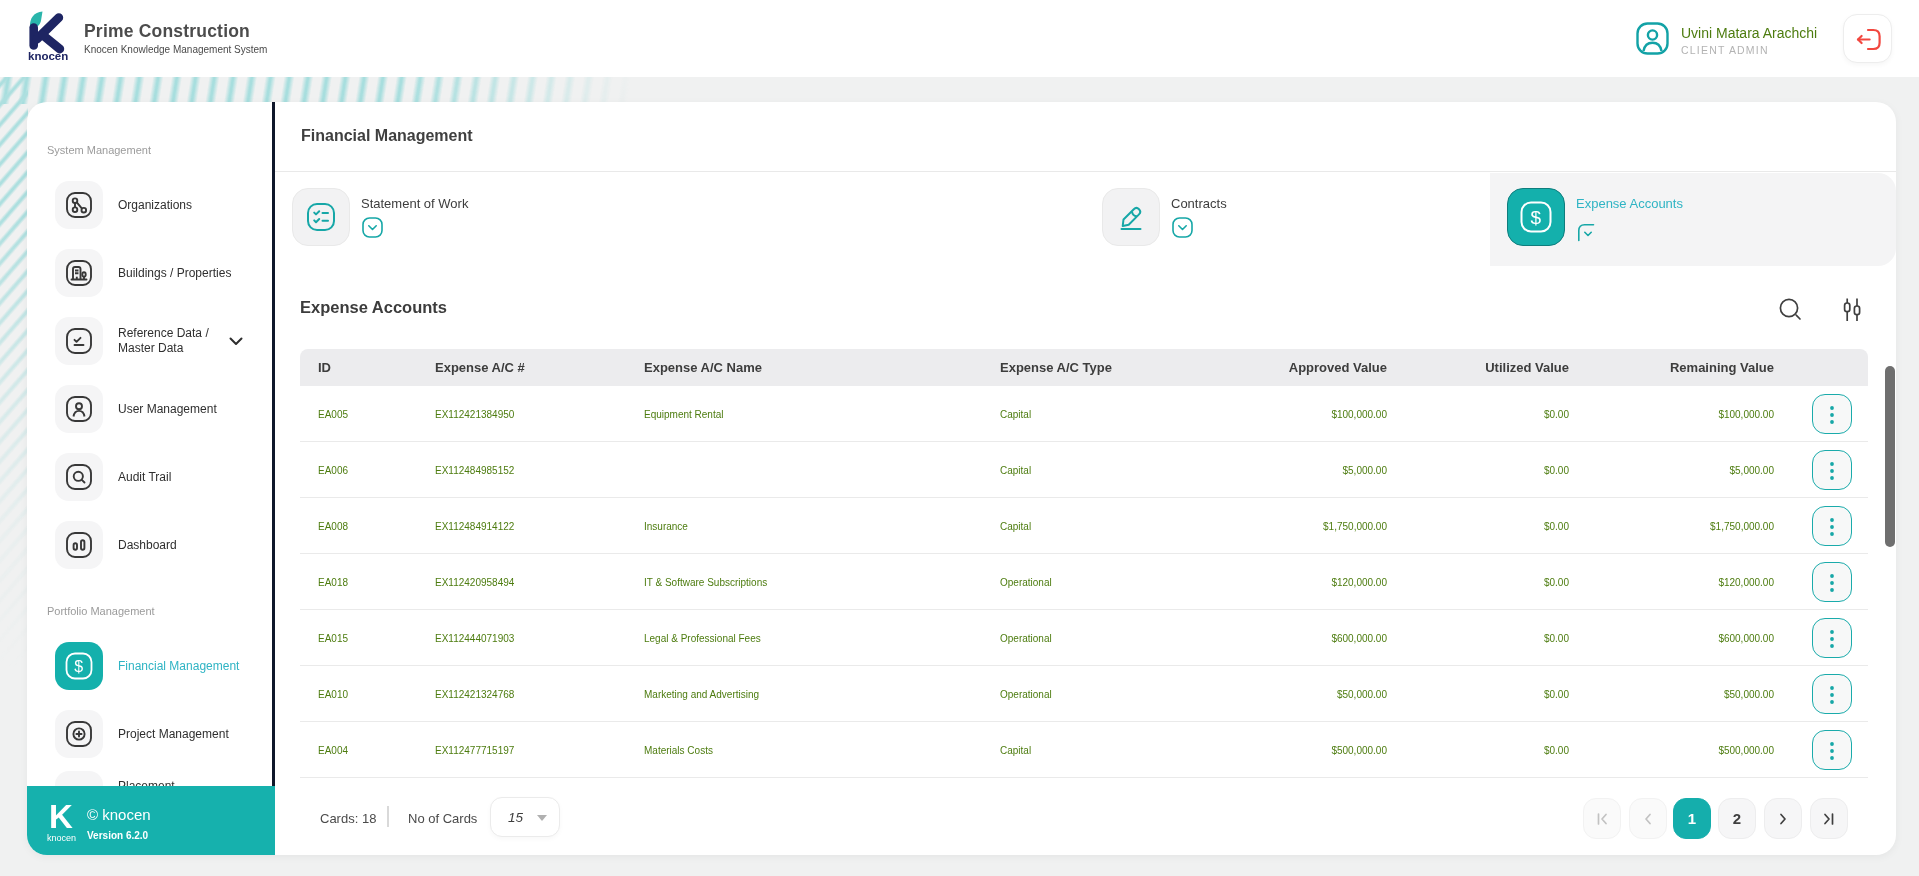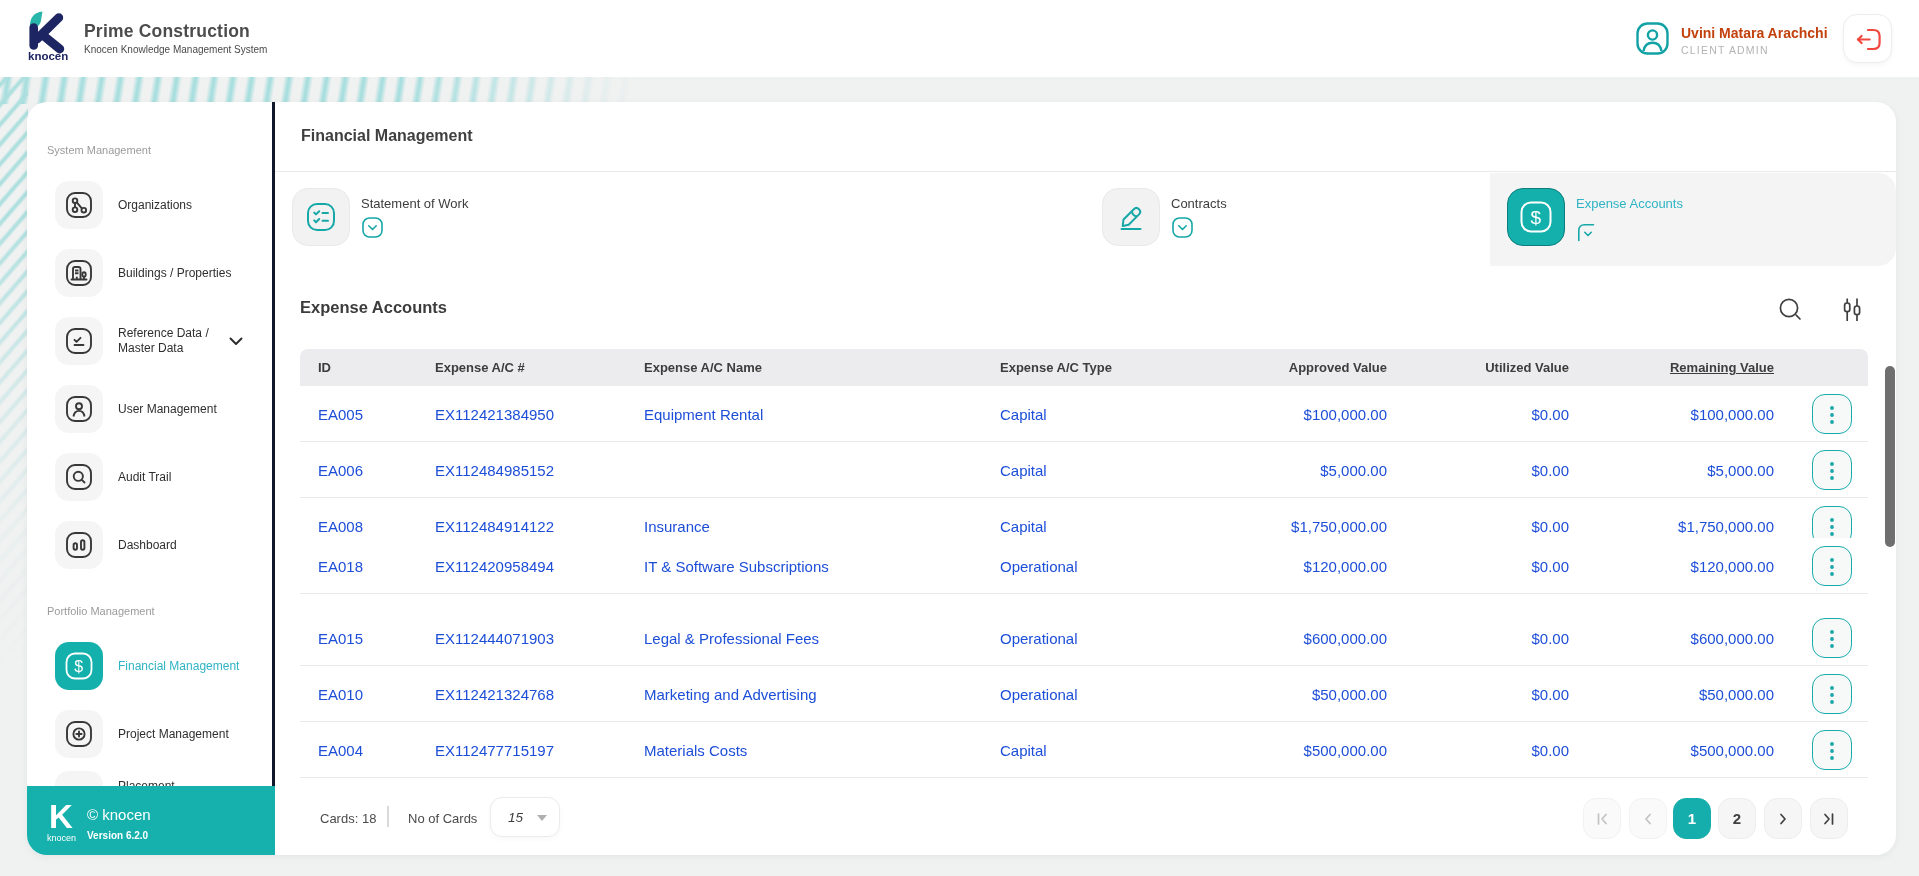--- a/index.html
+++ b/index.html
@@ -5,21 +5,21 @@
   * { margin:0; padding:0; box-sizing:border-box; }
   html,body { width:1919px; height:876px; overflow:hidden; }
   body { font-family:"Liberation Sans", sans-serif; background:#f0f1f1; position:relative; }
 
   
   #header { position:absolute; left:0; top:0; width:1919px; height:77px; background:#ffffff; }
   #logo { position:absolute; left:28px; top:8px; width:60px; height:58px; }
   #brand-title { position:absolute; left:84px; top:21px; font-size:17.5px; font-weight:bold; color:#4c4c4c; letter-spacing:0.2px; }
   #brand-sub { position:absolute; left:84px; top:44px; font-size:10px; color:#4a4a4a; }
   #user-icon { position:absolute; left:1636px; top:22px; }
-  #user-name { position:absolute; left:1681px; top:25px; font-size:14px; font-weight:bold; color:#c2410c; }
+  #user-name { position:absolute; left:1681px; top:25px; font-size:14px; font-weight:normal; color:#4d7c0f; }
   #user-role { position:absolute; left:1681px; top:44px; font-size:10.5px; color:#b3b3b3; letter-spacing:1.2px; }
   #logout-btn { position:absolute; left:1843px; top:14px; width:49px; height:49px; border:1px solid #ededed; border-radius:14px; background:#fff; box-shadow:0 2px 5px rgba(0,0,0,0.04); }
   #logout-btn svg { position:absolute; left:11px; top:11px; }
 
   
   #stripes-top { position:absolute; left:0; top:77px; width:1919px; height:27px;
     background:repeating-linear-gradient(99deg, rgba(168,222,222,0) 0px, rgba(168,222,222,0) 3px, #a8dede 7.5px, #a8dede 9px, rgba(168,222,222,0) 13.5px, rgba(168,222,222,0) 18.5px);
     -webkit-mask-image:linear-gradient(to right,#000 0%,#000 21%,rgba(0,0,0,0.55) 27%,rgba(0,0,0,0) 33%);
             mask-image:linear-gradient(to right,#000 0%,#000 21%,rgba(0,0,0,0.55) 27%,rgba(0,0,0,0) 33%);
   }
@@ -59,21 +59,21 @@
 
   
   #ea-title { position:absolute; left:25px; top:196px; font-size:16.5px; font-weight:bold; color:#3c3c3c; }
   #search-ic { position:absolute; left:1503px; top:195px; }
   #filter-ic { position:absolute; left:1565px; top:194px; }
 
   
   #thead { position:absolute; left:25px; top:247px; width:1568px; height:37px; background:#ececee; border-radius:8px 8px 0 0; }
   #thead .th { position:absolute; top:0; height:37px; display:flex; align-items:center; font-size:13px; font-weight:bold; color:#3d3d3d; }
   .row { position:absolute; left:25px; width:1568px; height:56px; border-bottom:1px solid #eaeaea; background:#fff; }
-  .row .td { position:absolute; top:0; height:56px; display:flex; align-items:center; font-size:15px; color:#1d4ed8; }
+  .row .td { position:absolute; top:0; height:56px; display:flex; align-items:center; font-size:10px; color:#4d7c0f; }
   .c1 { left:18px; }  .c2 { left:135px; } .c3 { left:344px; } .c4 { left:700px; }
   .c5 { right:481px; justify-content:flex-end; } .c6 { right:299px; justify-content:flex-end; } .c7 { right:94px; justify-content:flex-end; }
   .dots-btn { position:absolute; left:1512px; top:8px; width:40px; height:40px; border:1.5px solid #1aabab; border-radius:13px; background:#f7f8f8; }
   .dots-btn svg { position:absolute; left:16px; top:9px; }
 
   
   #sbar { position:absolute; left:1858px; top:264px; width:10px; height:181px; background:#6f6f6f; border-radius:5px; }
 
   
   #foot { position:absolute; left:0; top:675px; width:1621px; height:78px; }
@@ -300,21 +300,21 @@
         <path d="M17 18.6 V25" stroke="#3f3f3f" stroke-width="1.7"></path>
       </svg>
 
       <div id="thead">
         <div class="th" style="left:18px;">ID</div>
         <div class="th" style="left:135px;">Expense A/C #</div>
         <div class="th" style="left:344px;">Expense A/C Name</div>
         <div class="th" style="left:700px;">Expense A/C Type</div>
         <div class="th" style="right:481px;">Approved Value</div>
         <div class="th" style="right:299px;">Utilized Value</div>
-        <div class="th" style="right:94px;text-decoration:underline;">Remaining Value</div>
+        <div class="th" style="right:94px;">Remaining Value</div>
       </div>
 
       <div id="tbody">
 <div class="row" style="top:284px;">
     <div class="td c1">EA005</div>
           <div class="td c2">EX112421384950</div>
           <div class="td c3">Equipment Rental</div>
           <div class="td c4">Capital</div>
     <div class="td c5">$100,000.00</div>
           <div class="td c6">$0.00</div>
@@ -351,21 +351,21 @@
           <div class="td c6">$0.00</div>
           <div class="td c7">$1,750,000.00</div>
     <div class="dots-btn">
             <svg width="6" height="22" viewBox="0 0 6 22">
               <circle cx="3" cy="4" r="1.9" fill="#16a7a7"></circle>
               <circle cx="3" cy="11" r="1.9" fill="#16a7a7"></circle>
               <circle cx="3" cy="18" r="1.9" fill="#16a7a7"></circle>
             </svg>
           </div>
   </div>
-<div class="row" style="top:436px;">
+<div class="row" style="top:452px;">
     <div class="td c1">EA018</div>
           <div class="td c2">EX112420958494</div>
           <div class="td c3">IT &amp; Software Subscriptions</div>
           <div class="td c4">Operational</div>
     <div class="td c5">$120,000.00</div>
           <div class="td c6">$0.00</div>
           <div class="td c7">$120,000.00</div>
     <div class="dots-btn">
             <svg width="6" height="22" viewBox="0 0 6 22">
               <circle cx="3" cy="4" r="1.9" fill="#16a7a7"></circle>

